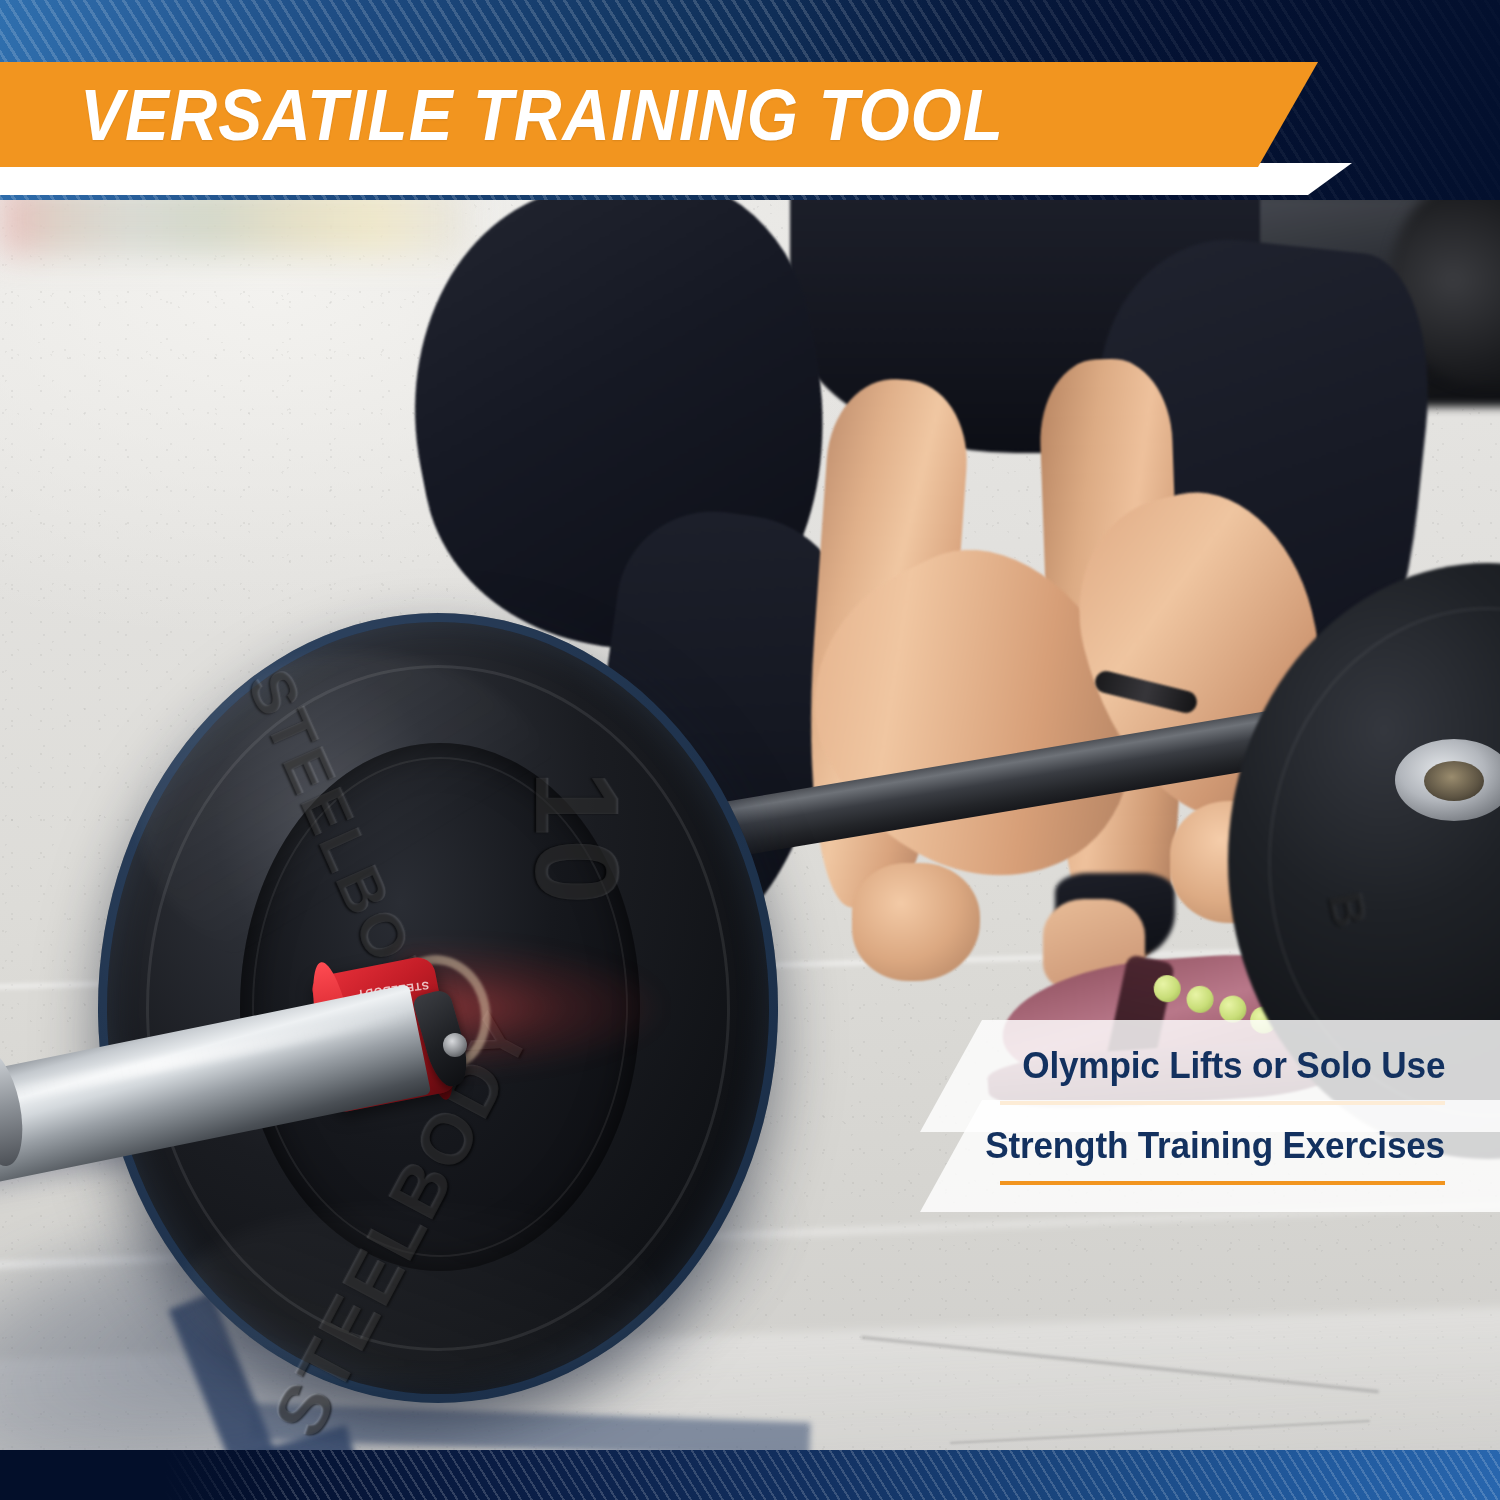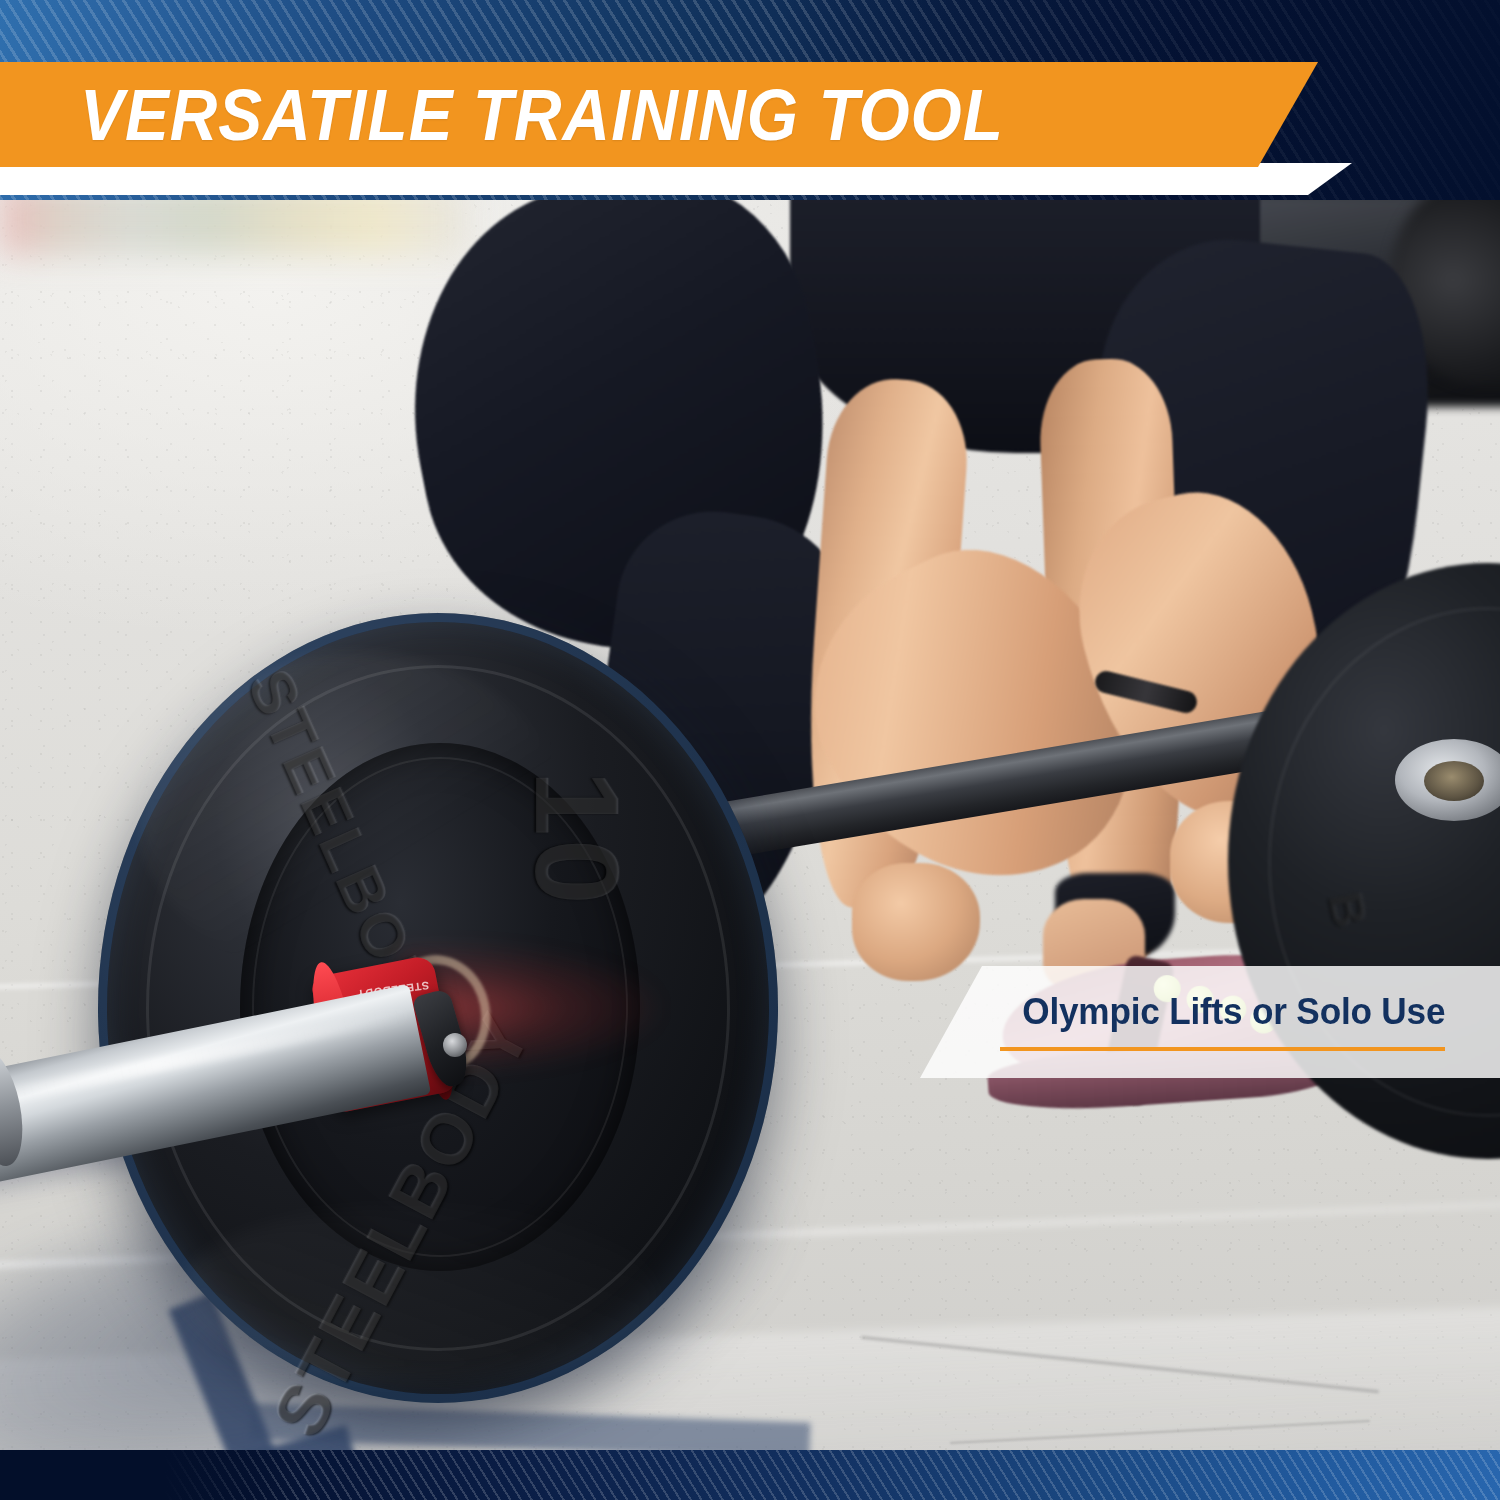--- a/index.html
+++ b/index.html
@@ -420,21 +420,21 @@
 
   
   .callout {
     position:absolute; right:0; width:580px; height:112px;
     background:rgba(255,255,255,0.82);
     clip-path:polygon(62px 0, 580px 0, 580px 112px, 0 112px);
     display:flex; flex-direction:column;
     align-items:flex-end; justify-content:center;
     padding-right:55px;
   }
-  .callout-1 { top:966px;justify-content:center; }
+  .callout-1 { top:1020px;justify-content:center; }
   .callout-2 { top:1100px; }
   .callout-3 { top:1235px; }
   .callout-text {
     font-family:"Liberation Sans", sans-serif;
     font-size:37px; font-weight:700; color:#13315F;
     letter-spacing:-0.2px; white-space:nowrap;
     transform:scaleX(0.95); transform-origin:right center;
     line-height:1.05;
   }
   .callout-rule {
@@ -547,18 +547,22 @@
 
   <div class="banner-white"></div>
   <div class="banner-orange"></div>
   <div class="banner-title">VERSATILE TRAINING TOOL</div>
 
   <div class="callout callout-1">
     <div class="callout-text">Olympic Lifts or Solo Use</div>
     <div class="callout-rule"></div>
   </div>
 
+  <div class="callout callout-2">
+    <div class="callout-text">Strength Training Exercises</div>
+    <div class="callout-rule"></div>
+  </div>
 
 
   <div class="bottom-band"></div>
   <div class="bottom-band-mask"></div>
 
 </div>
 
 </body></html>

